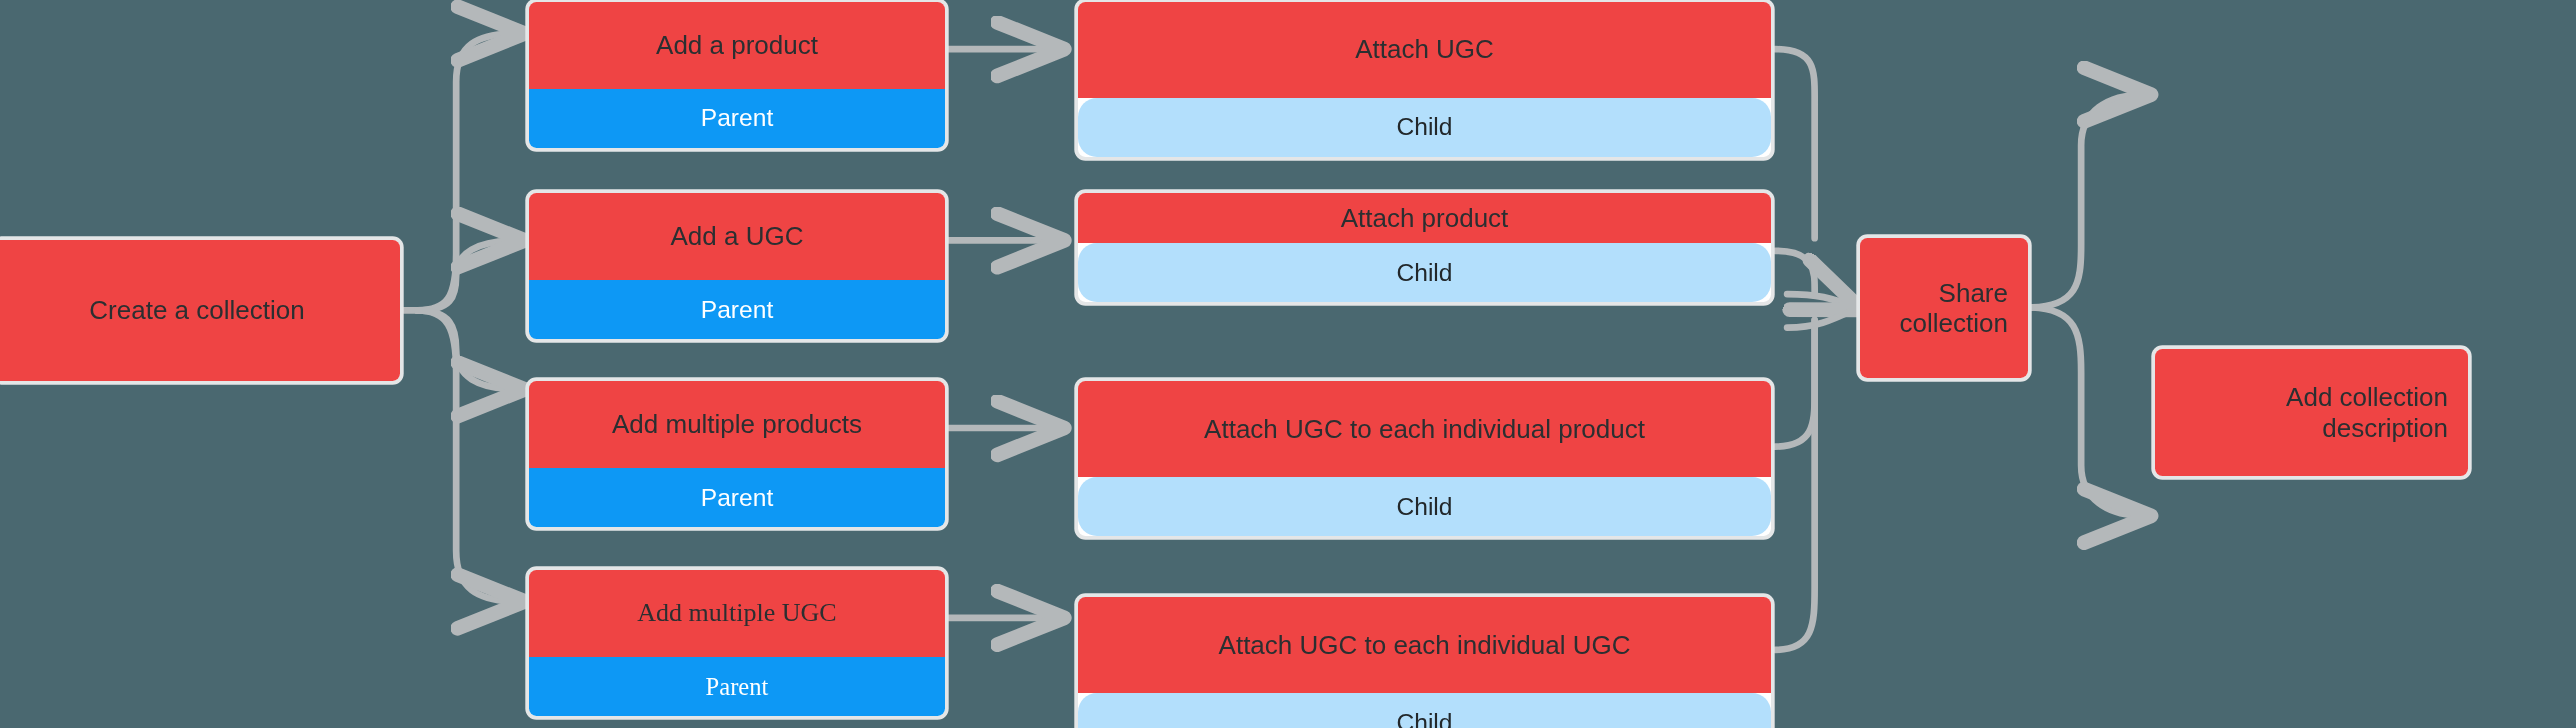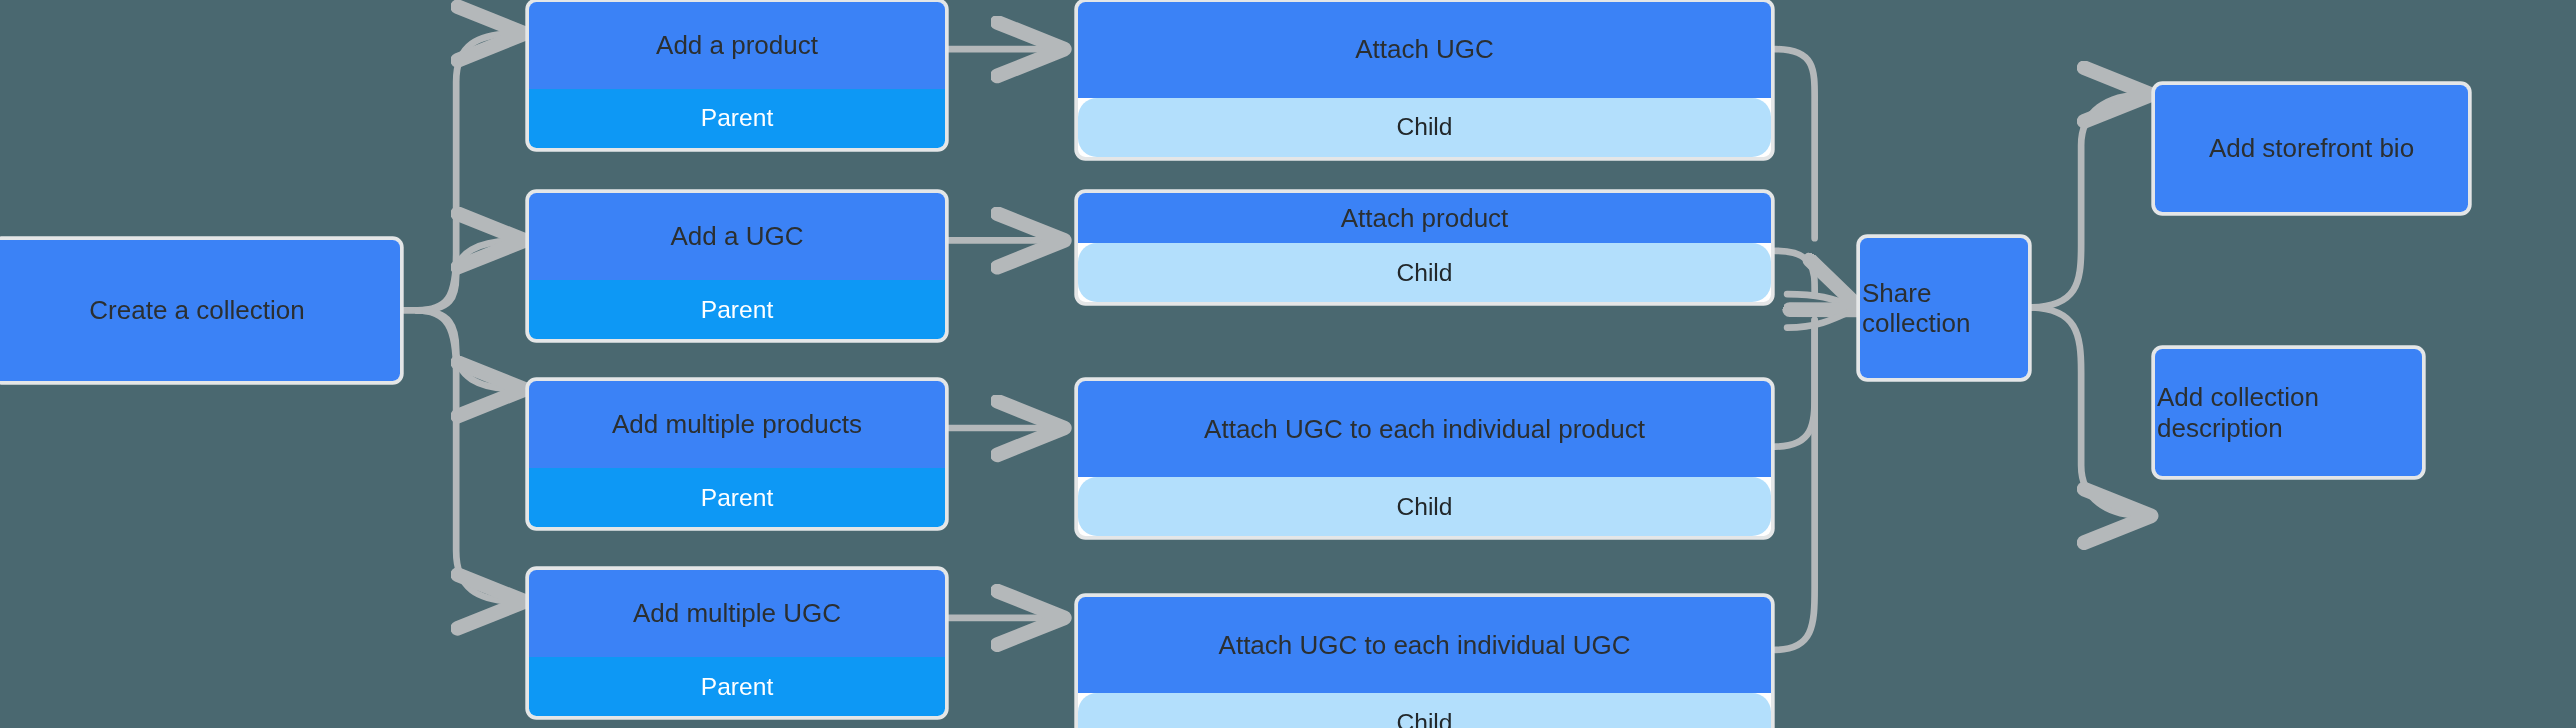--- a/index.html
+++ b/index.html
@@ -31,26 +31,26 @@
     box-shadow: 0 0 0 3.7px #e4e6e7;
     display: flex;
     flex-direction: column;
     overflow: hidden;
   }
   .node-title {
     flex: 1 1 auto;
     display: flex;
     align-items: center;
     justify-content: center;
-    text-align: left;
+    text-align: right;
     color: #2b2f31;
     font-size: 26px;
     line-height: 1.16;
-    padding: 3px 2px;
-    background: #3b82f6;
+    padding: 3px 20px;
+    background: #ef4444;
     box-sizing: border-box;
   }
   .node-badge {
     flex: 0 0 auto;
     display: flex;
     align-items: center;
     justify-content: center;
     text-align: right;
     font-size: 24.6px;
     height: 59px;
@@ -121,21 +121,21 @@
   <div class="node" style="left:529px; top:193px; width:416px; height:146px;">
     <div class="node-title">Add a UGC</div>
     <div class="node-badge badge-parent">Parent</div>
   </div>
 
   <div class="node" style="left:529px; top:381px; width:416px; height:146px;">
     <div class="node-title">Add multiple products</div>
     <div class="node-badge badge-parent">Parent</div>
   </div>
 
-  <div class="node" style="left:529px; top:570px; width:416px; height:146px;">
+  <div class="node" style="left:529px; top:570px; width:416px; height:146px;font-family:Liberation Serif, serif;">
     <div class="node-title">Add multiple UGC</div>
     <div class="node-badge badge-parent">Parent</div>
   </div>
 
   <div class="node" style="left:1078px; top:1.5px; width:693px; height:155px;">
     <div class="node-title">Attach UGC</div>
     <div class="node-badge badge-child">Child</div>
   </div>
 
   <div class="node" style="left:1078px; top:193px; width:693px; height:109px;">
@@ -150,22 +150,19 @@
 
   <div class="node" style="left:1078px; top:570px; width:693px; height:155px;margin-top:27px;">
     <div class="node-title">Attach UGC to each individual UGC</div>
     <div class="node-badge badge-child">Child</div>
   </div>
 
   <div class="node plain" style="left:1860px; top:238px; width:168px; height:140px;">
     <div class="node-title">Share collection</div>
   </div>
 
-  <div class="node plain" style="left:2155px; top:85px; width:313px; height:127px;">
-    <div class="node-title">Add storefront bio</div>
-  </div>
 
-  <div class="node plain" style="left:2155px; top:349px; width:267px; height:127px;">
+  <div class="node plain" style="left:2155px; top:349px; width:313px; height:127px;">
     <div class="node-title">Add collection description</div>
   </div>
 
 </div>
 
 
 </body></html>

